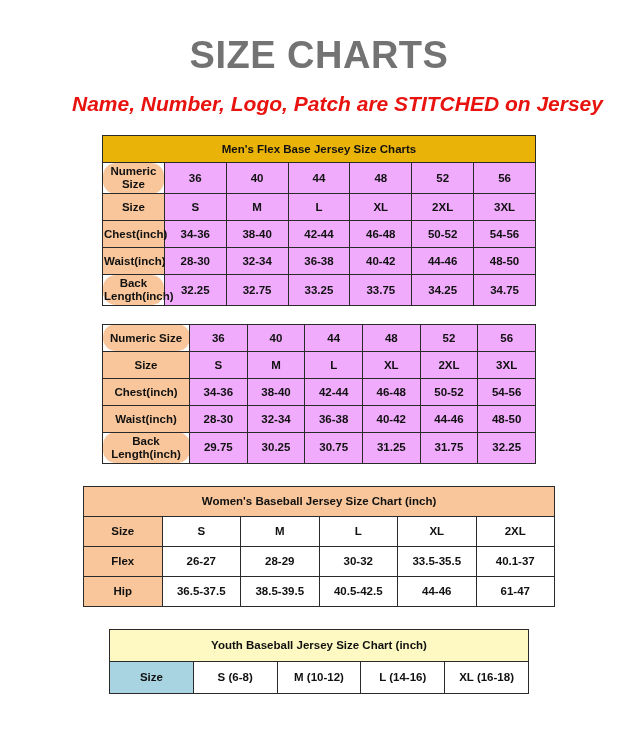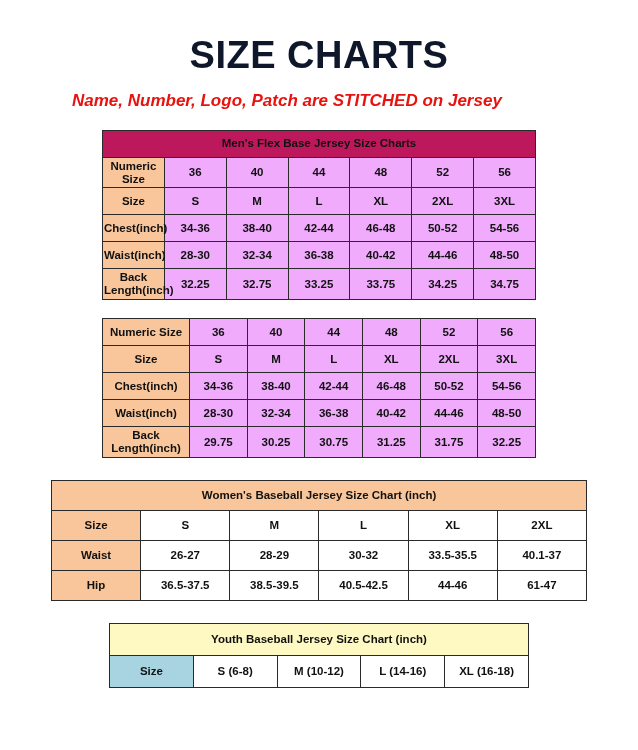--- a/index.html
+++ b/index.html
@@ -16,32 +16,32 @@
   }
   .page {
     width: 638px;
     height: 750px;
     position: relative;
     box-sizing: border-box;
     padding: 0;
   }
   .title {
     text-align: center;
-    color: #0f172a;
+    color: #737373;
     font-weight: bold;
     font-size: 38px;
     letter-spacing: 0.5px;
     margin: 34px 0 0 0;
     font-family: "Liberation Sans", sans-serif;
   }
   .subtitle {
     color: #e8120e;
     font-weight: bold;
     font-style: italic;
-    font-size: 17px;
+    font-size: 21px;
     line-height: 1.45;
     margin: 12px 0 0 0;
     padding-left: 72px;
     font-family: "Liberation Sans", sans-serif;
   }
   .tables {
     margin-top: 16px;
   }
   table.chart {
     border-collapse: collapse;
@@ -60,43 +60,43 @@
   }
   .caption-cell {
     font-size: 12px;
     font-weight: bold;
     text-align: center;
     padding: 4px 2px;
   }
 
   
   .men table.chart { width: 434px; }
-  .men .caption-cell { background: #be185d; }
+  .men .caption-cell { background: #eab308; }
   .men .rowhead { background: #f8c69a; width: 84px; text-align: center; }
   .men .datacell { background: #f0abfc; }
 
   
-  .women table.chart { width: 536px; }
+  .women table.chart { width: 472px; }
   .women .caption-cell { background: #f8c69a; }
   .women .rowhead { background: #f8c69a; width: 82px; }
   .women .datacell { background: #ffffff; }
 
   
   .youth table.chart { width: 420px; }
   .youth .caption-cell { background: #fef9c3; }
   .youth .rowhead { background: #a8d4e2; width: 84px; }
   .youth .datacell { background: #ffffff; }
 
   .block { margin-bottom: 18px; }
   .block.women { margin-top: 22px; }
   .block.youth { margin-top: 22px; }
   .tall td { height: 22px; }
   .women td { height: 25px; }
   .youth td { height: 27px; }
-  .two-line { line-height: 1.1; }
+  .two-line { line-height: 1.1; border-radius: 13px; }
 </style>
 </head>
 <body>
 
 <div class="page">
 
   <h1 class="title">SIZE CHARTS</h1>
   <p class="subtitle">Name, Number, Logo, Patch are STITCHED on Jersey</p>
 
   <div class="tables">
@@ -216,21 +216,21 @@
         </tr>
         <tr>
           <td class="rowhead">Size</td>
           <td class="datacell">S</td>
           <td class="datacell">M</td>
           <td class="datacell">L</td>
           <td class="datacell">XL</td>
           <td class="datacell">2XL</td>
         </tr>
         <tr>
-          <td class="rowhead">Waist</td>
+          <td class="rowhead">Flex</td>
           <td class="datacell">26-27</td>
           <td class="datacell">28-29</td>
           <td class="datacell">30-32</td>
           <td class="datacell">33.5-35.5</td>
           <td class="datacell">40.1-37</td>
         </tr>
         <tr>
           <td class="rowhead">Hip</td>
           <td class="datacell">36.5-37.5</td>
           <td class="datacell">38.5-39.5</td>

